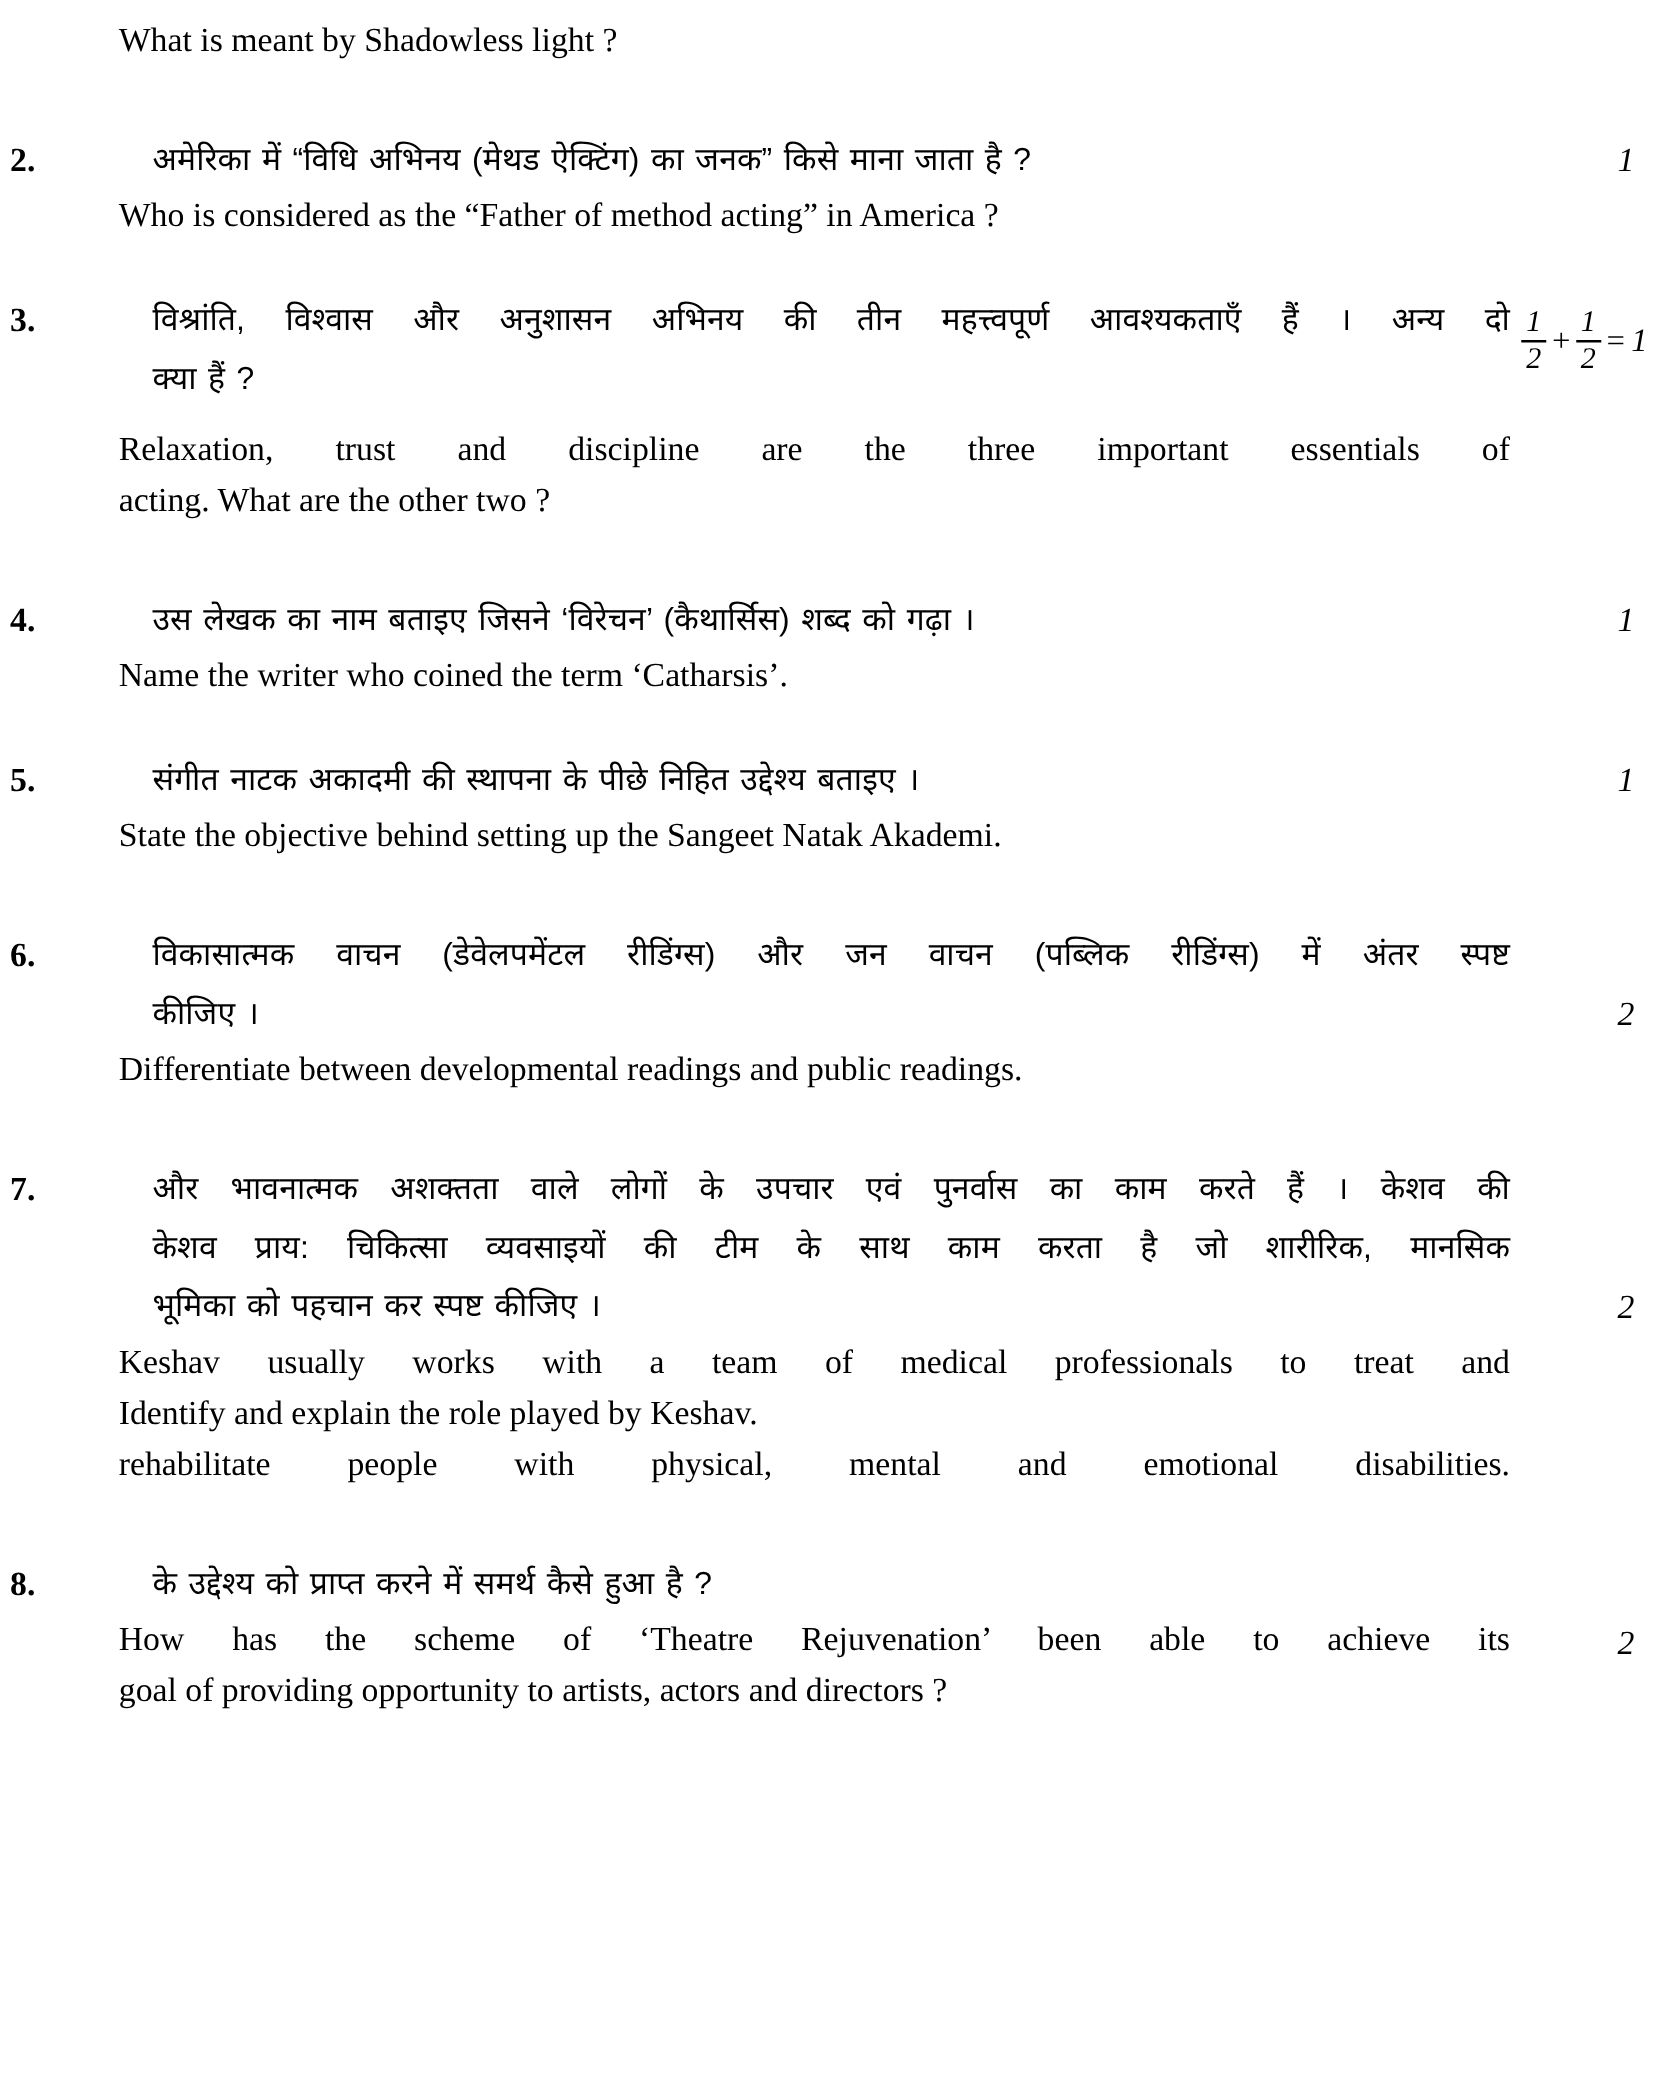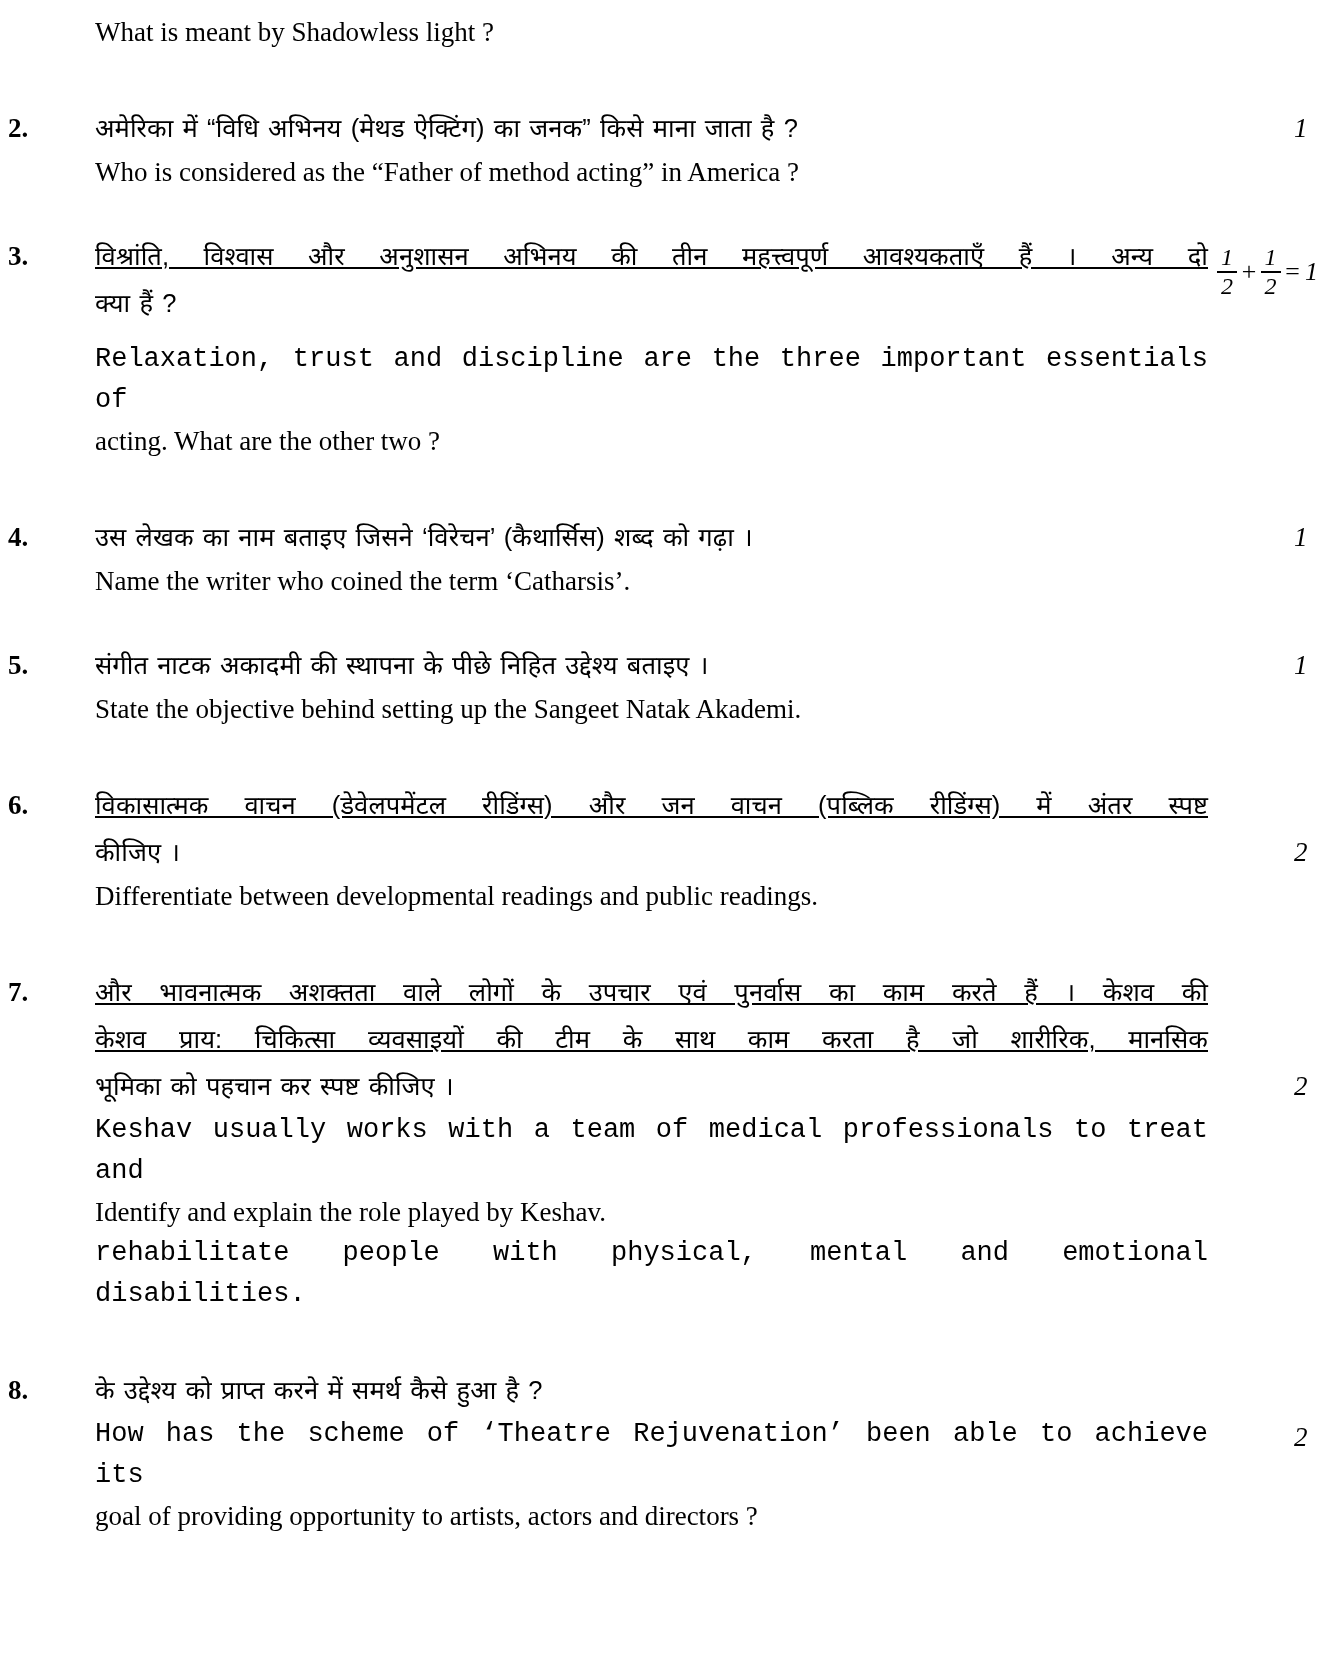--- a/index.html
+++ b/index.html
@@ -55,40 +55,39 @@
     white-space: nowrap;
   }
 
   
   .hi {
     font-family: "Liberation Sans", "DejaVu Sans", sans-serif;
     font-size: 25.5px;
     line-height: 47px;
     letter-spacing: 0.1px;
     word-spacing: 2px;
+    margin-left: 27px;
   }
   .hi.justify {
     text-align: justify;
     text-align-last: justify;
-    text-decoration: underline;
   }
   .hi.j-left {
     text-align: justify;
     text-align-last: left;
   }
 
   .en {
     font-family: "Liberation Serif", "DejaVu Serif", serif;
     font-size: 27px;
     line-height: 41px;
   }
   .en.justify {
     text-align: justify;
     text-align-last: justify;
-    font-family: Liberation Mono, monospace;
   }
   .en.plain {
     text-align: left;
   }
 
   
   .frac-marks {
     font-family: "Liberation Serif", "DejaVu Serif", serif;
     font-style: italic;
     font-size: 24px;

